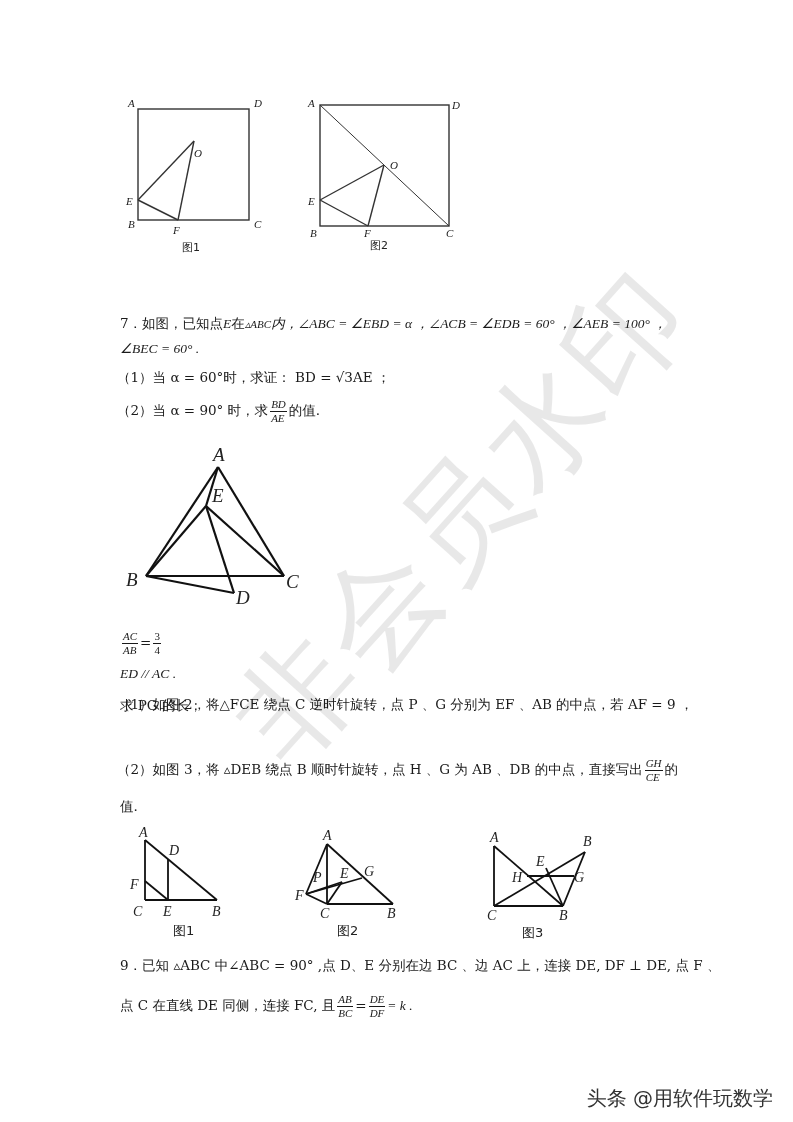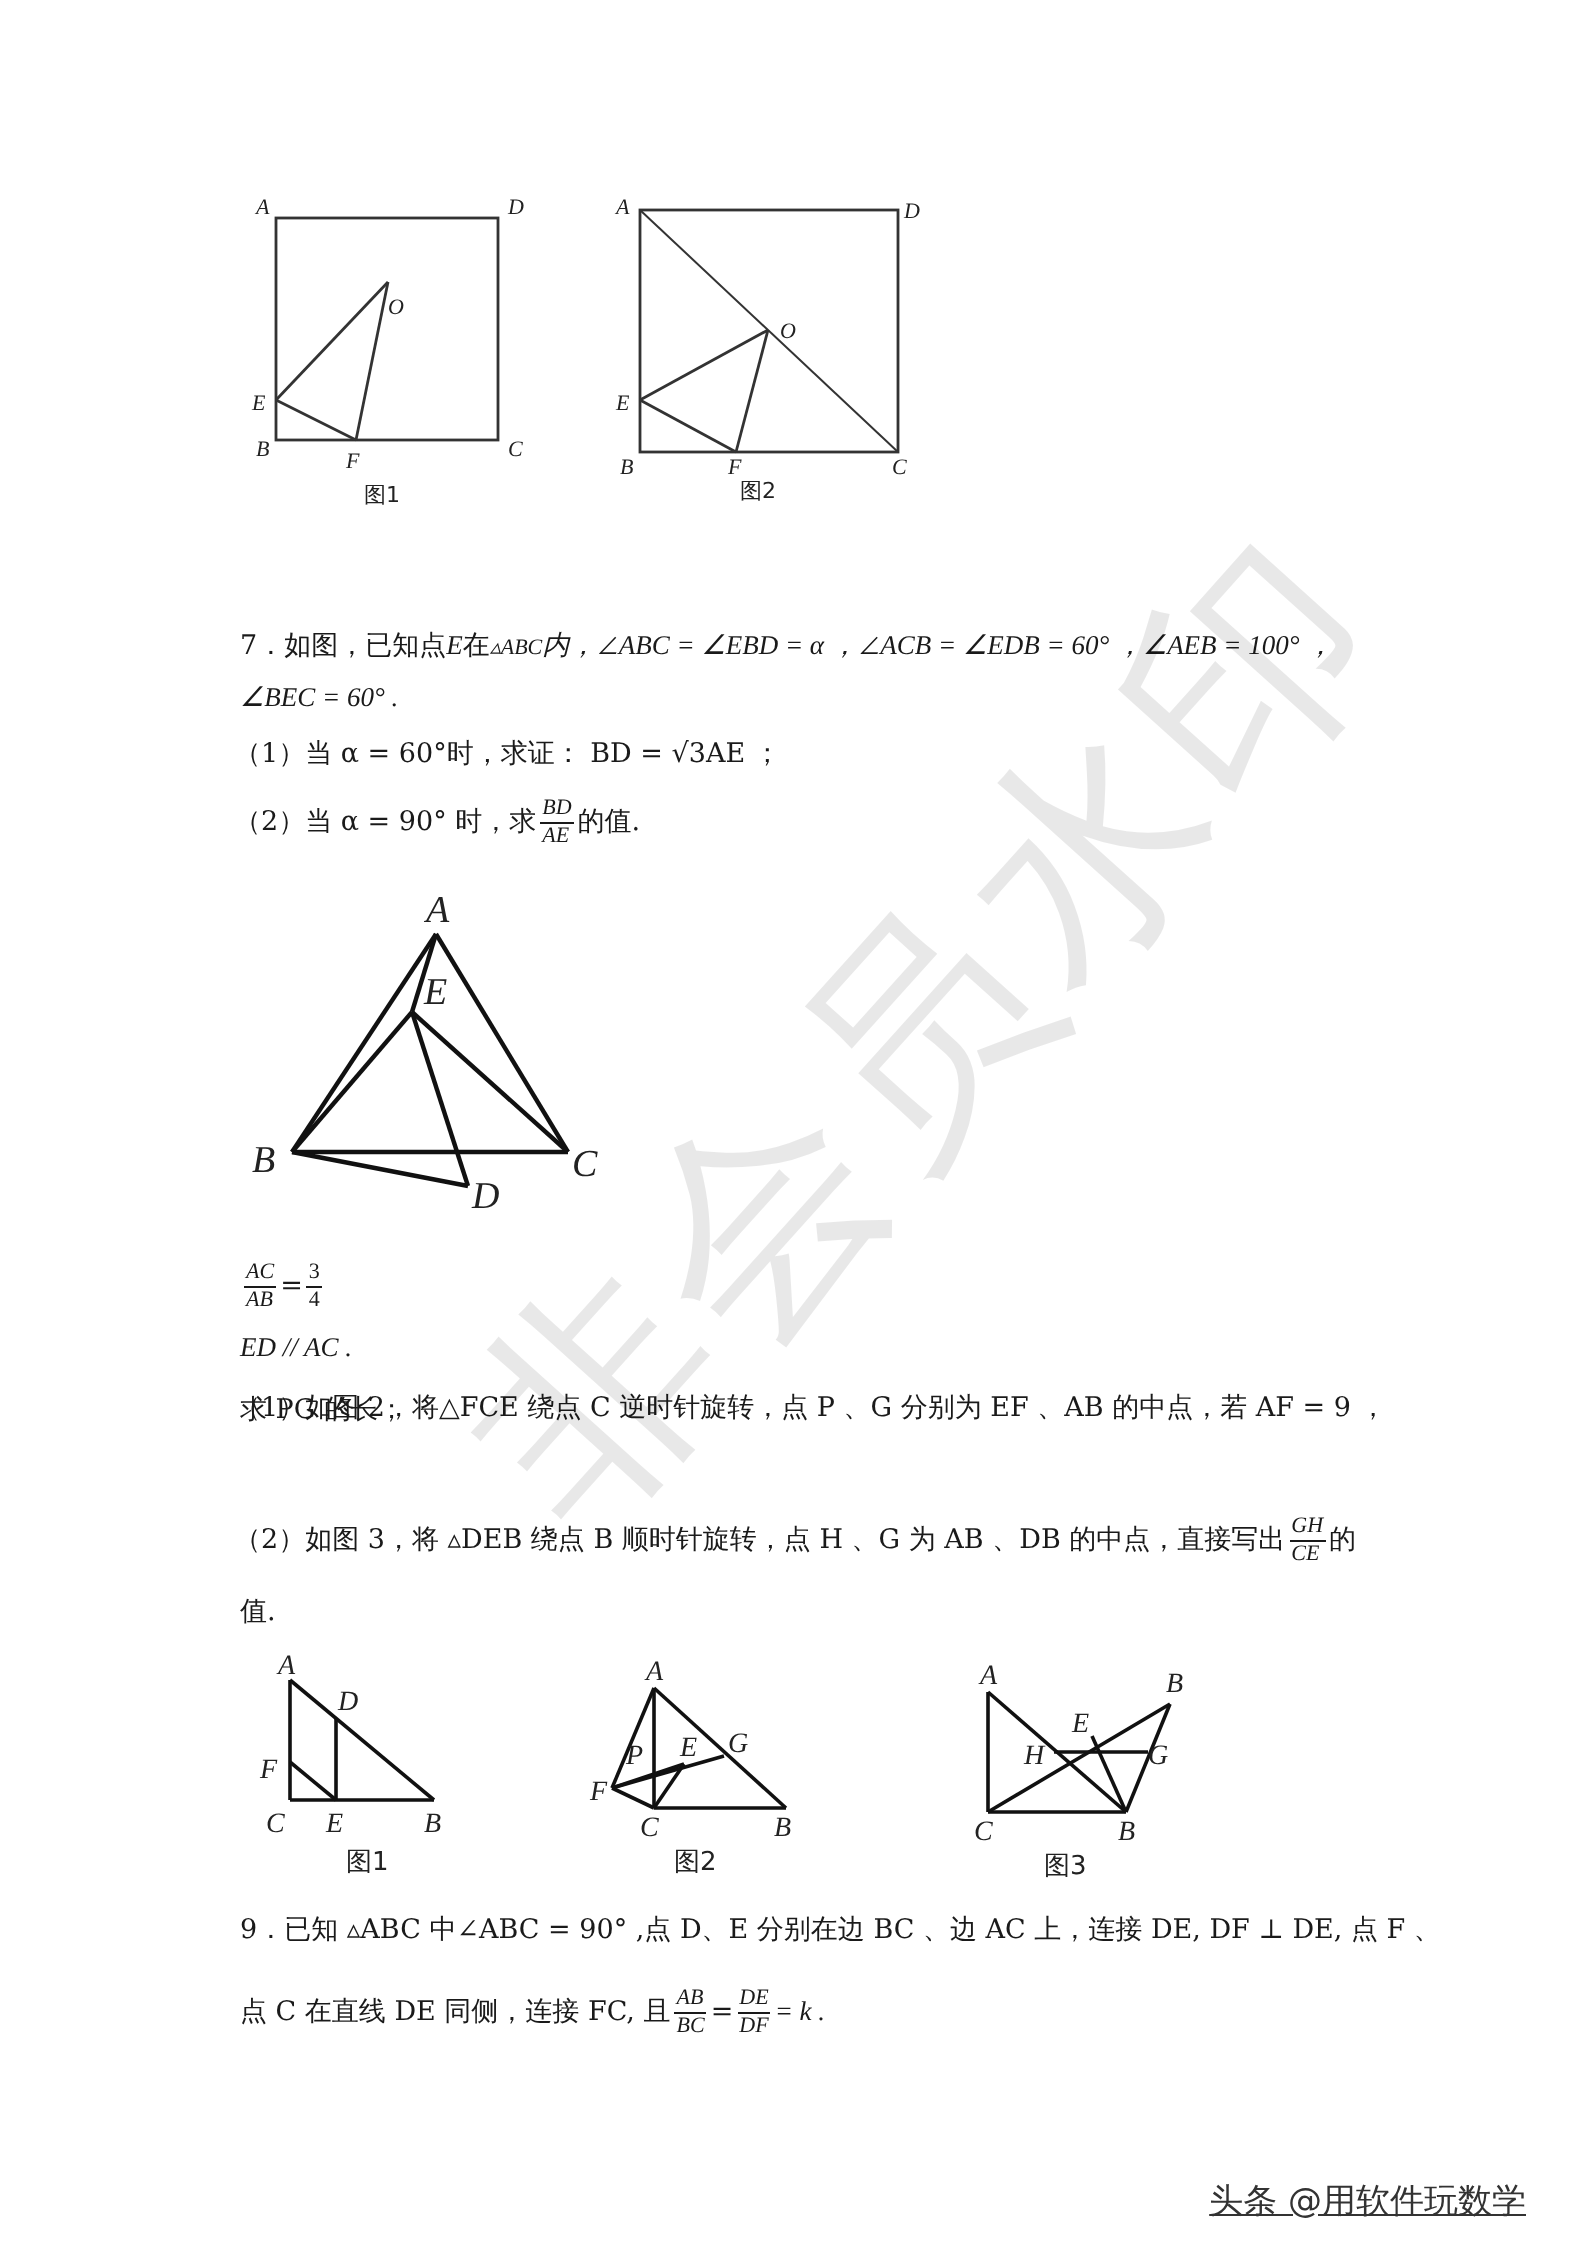--- a/index.html
+++ b/index.html
@@ -10,21 +10,21 @@
   .it { font-style: italic; font-family: "Liberation Serif", serif; }
   .frac { display: inline-block; vertical-align: middle; text-align: left; font-family: "Liberation Serif", serif; font-style: italic; font-size: 11px; line-height: 13px; margin: 0 2px; }
   .frac .num { display: block; border-bottom: 1px solid #1a1a1a; padding: 0 1px; }
   .frac .den { display: block; padding: 0 1px; }
   .frac.up { font-style: normal; }
   svg text { font-family: "Liberation Serif", serif; font-style: italic; fill: #222; }
   svg text.cap { font-style: normal; font-family: "DejaVu Sans", sans-serif; }
   .watermark { position: absolute; left: 170px; top: 380px; width: 600px; font-family: "DejaVu Sans", sans-serif;
                font-size: 118px; color: rgba(0,0,0,0.09); transform: rotate(-48deg); transform-origin: 0 0;
                white-space: nowrap; letter-spacing: 4px; pointer-events: none; top: 690px; left: 200px; }
-  .footer { position: absolute; right: 30px; bottom: 10px; font-family: "DejaVu Sans", sans-serif; font-size: 17px; color: #333; text-decoration: underline; }
+  .footer { position: absolute; right: 20px; bottom: 10px; font-family: "DejaVu Sans", sans-serif; font-size: 20px; color: #333; }
 </style>
 </head>
 <body>
 
 <svg class="abs" style="left:120px;top:95px" width="160" height="165" viewBox="0 0 160 165">
   <g stroke="#333" stroke-width="1.4" fill="none">
     <rect x="18" y="14" width="111" height="111"></rect>
     <line x1="18" y1="105" x2="74" y2="46"></line>
     <line x1="74" y1="46" x2="58" y2="125"></line>
     <line x1="18" y1="105" x2="58" y2="125"></line>

